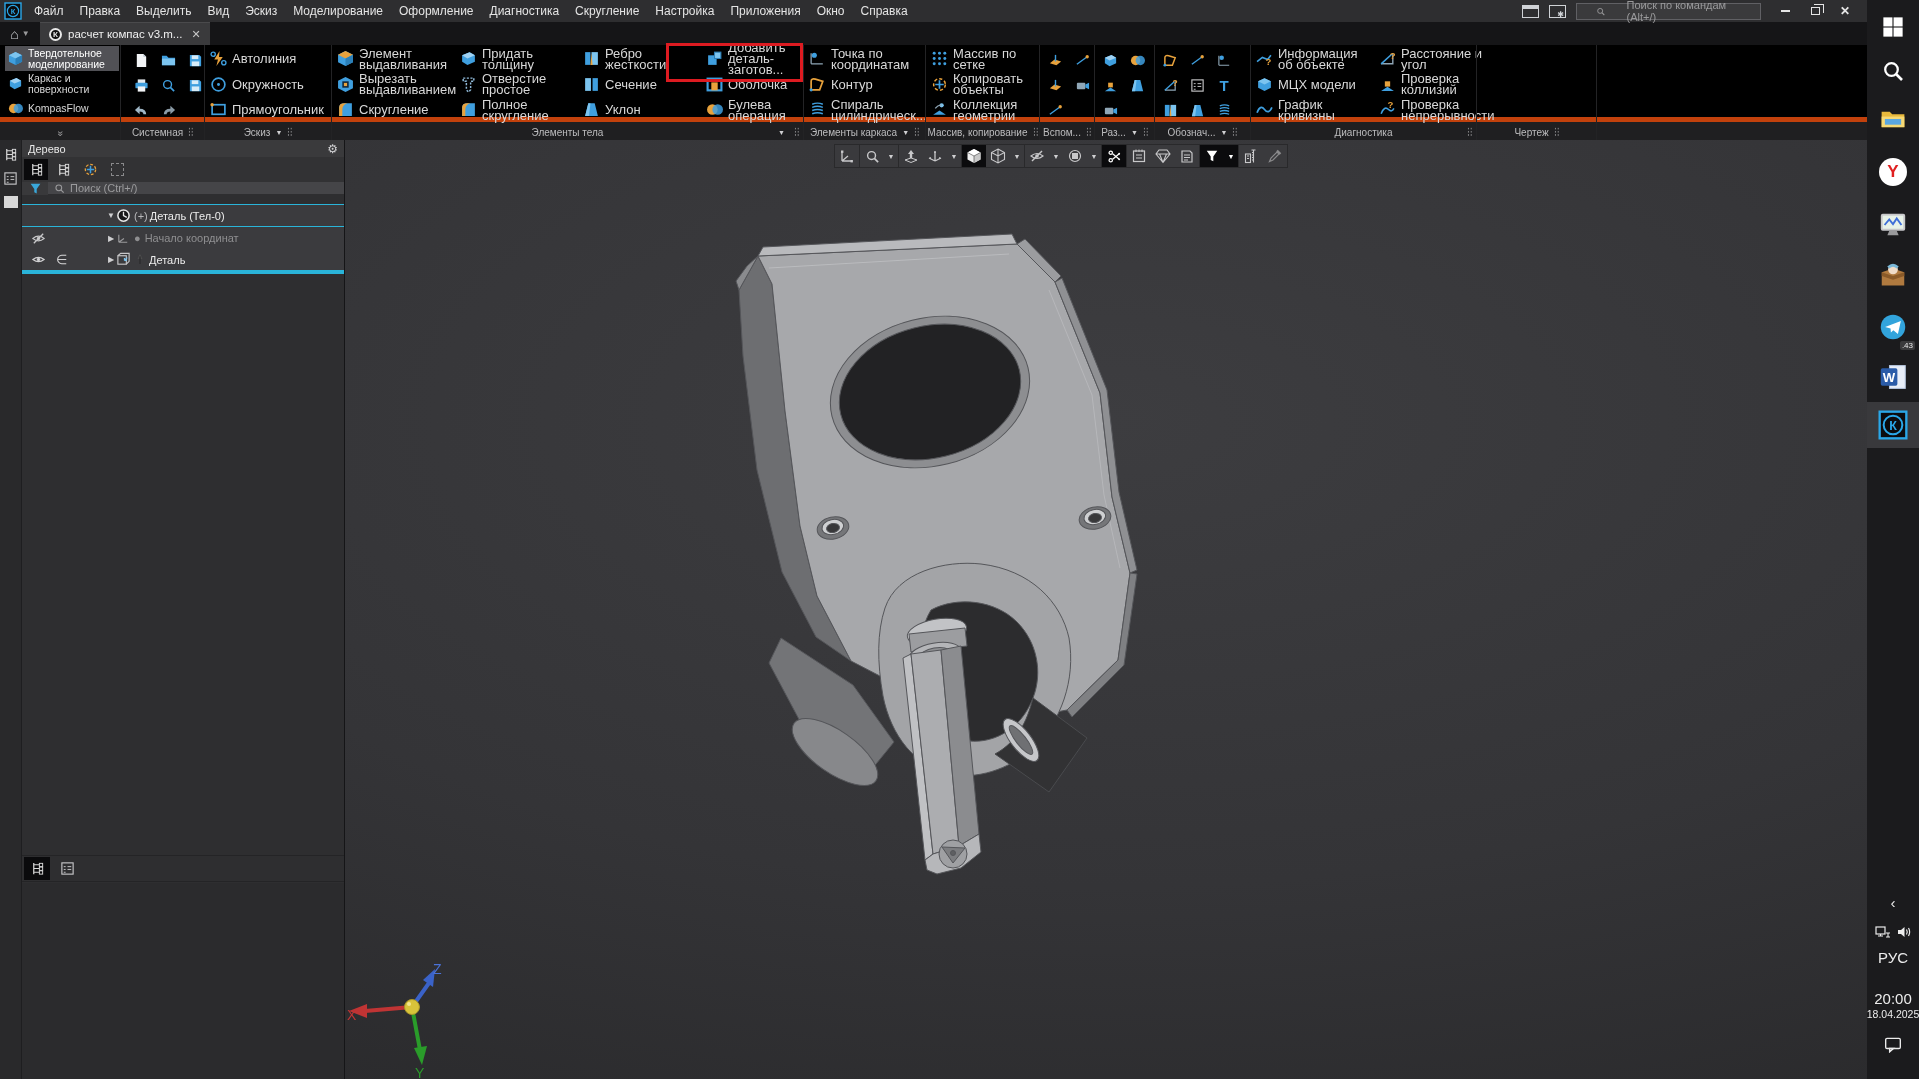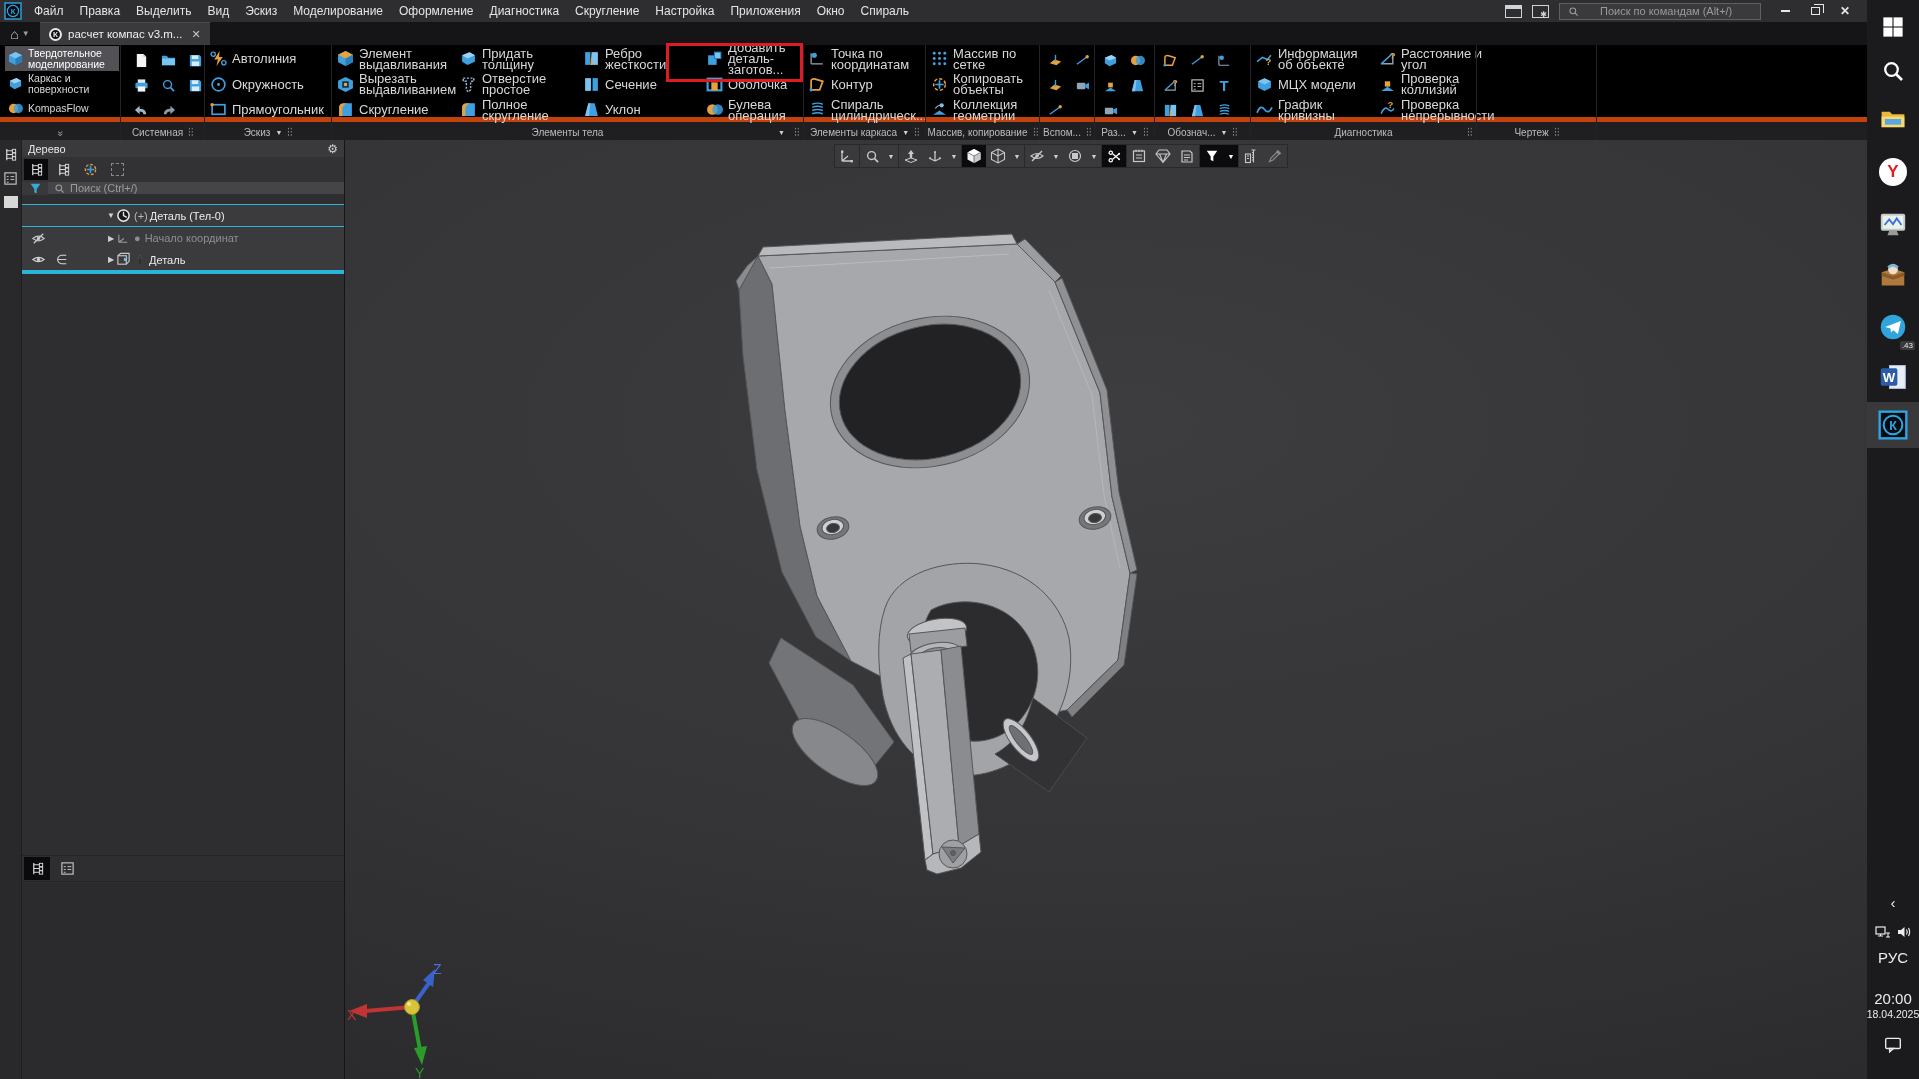--- a/index.html
+++ b/index.html
@@ -7,21 +7,21 @@
   body { font-family:"Liberation Sans",sans-serif; background:#1f1f21; color:#d8d8d8; position:relative; }
 
   
   .titlebar { position:absolute; left:0; top:0; width:1867px; height:22px; background:#2e2e30; display:flex; align-items:center; z-index:30; }
   .app-logo { width:20px; height:18px; margin:2px 3px 2px 3px; flex:none; }
   .menu-item { padding:0 8px; font-size:12px; color:#e4e4e4; line-height:22px; cursor:default; }
   .tb-right { margin-left:auto; display:flex; align-items:center; gap:10px; padding-right:8px; }
   .tb-winico { width:17px; height:13px; border:1px solid #cfd2d6; position:relative; background:#2e2e30; }
   .tb-winico.bar::before { content:""; position:absolute; left:0; right:0; top:0; height:3px; background:#cfd2d6; }
   .tb-winico.gear::before { content:"✱"; position:absolute; right:1px; bottom:-2px; font-size:8px; color:#cfd2d6; }
-  .tb-search { width:202px; height:17px; background:#3a3a3c; border:1px solid #606064; display:flex; align-items:center; gap:21px; padding:0 8px; font-size:11px; color:#9a9a9c; }
+  .tb-search { width:185px; height:17px; background:#3a3a3c; border:1px solid #606064; display:flex; align-items:center; gap:21px; padding:0 19px; font-size:11px; color:#9a9a9c; }
   .winctl { display:flex; align-items:center; gap:2px; }
   .winbtn { width:28px; height:20px; display:flex; align-items:center; justify-content:center; color:#e6e6e6; font-size:12px; }
   .wb-min::before { content:""; width:9px; height:2px; background:#e6e6e6; display:block; }
   .wb-res { position:relative; }
   .wb-res i { display:block; width:9px; height:8px; border:1px solid #e6e6e6; position:relative; }
   .wb-res i::before { content:""; position:absolute; left:2px; top:-4px; width:9px; height:8px; border:1px solid #e6e6e6; border-left:none; border-bottom:none; }
   .wb-close { font-weight:bold; }
 
   
   .tabbar { position:absolute; left:0; top:22px; width:1867px; height:23px; background:#151517; display:flex; align-items:stretch; z-index:29; }
@@ -423,21 +423,21 @@
   <span class="menu-item">Выделить</span>
   <span class="menu-item">Вид</span>
   <span class="menu-item">Эскиз</span>
   <span class="menu-item">Моделирование</span>
   <span class="menu-item">Оформление</span>
   <span class="menu-item">Диагностика</span>
   <span class="menu-item">Скругление</span>
   <span class="menu-item">Настройка</span>
   <span class="menu-item">Приложения</span>
   <span class="menu-item">Окно</span>
-  <span class="menu-item">Спираль</span>
+  <span class="menu-item">Справка</span>
   <div class="tb-right">
     <span class="tb-winico bar"></span>
     <span class="tb-winico gear"></span>
     <div class="tb-search">
       <svg width="11" height="11" viewBox="0 0 16 16" style="color:#9a9a9c">
           <use href="#s-mag"></use>
         </svg>
       <span>Поиск по командам (Alt+/)</span>
     </div>
     <div class="winctl">

